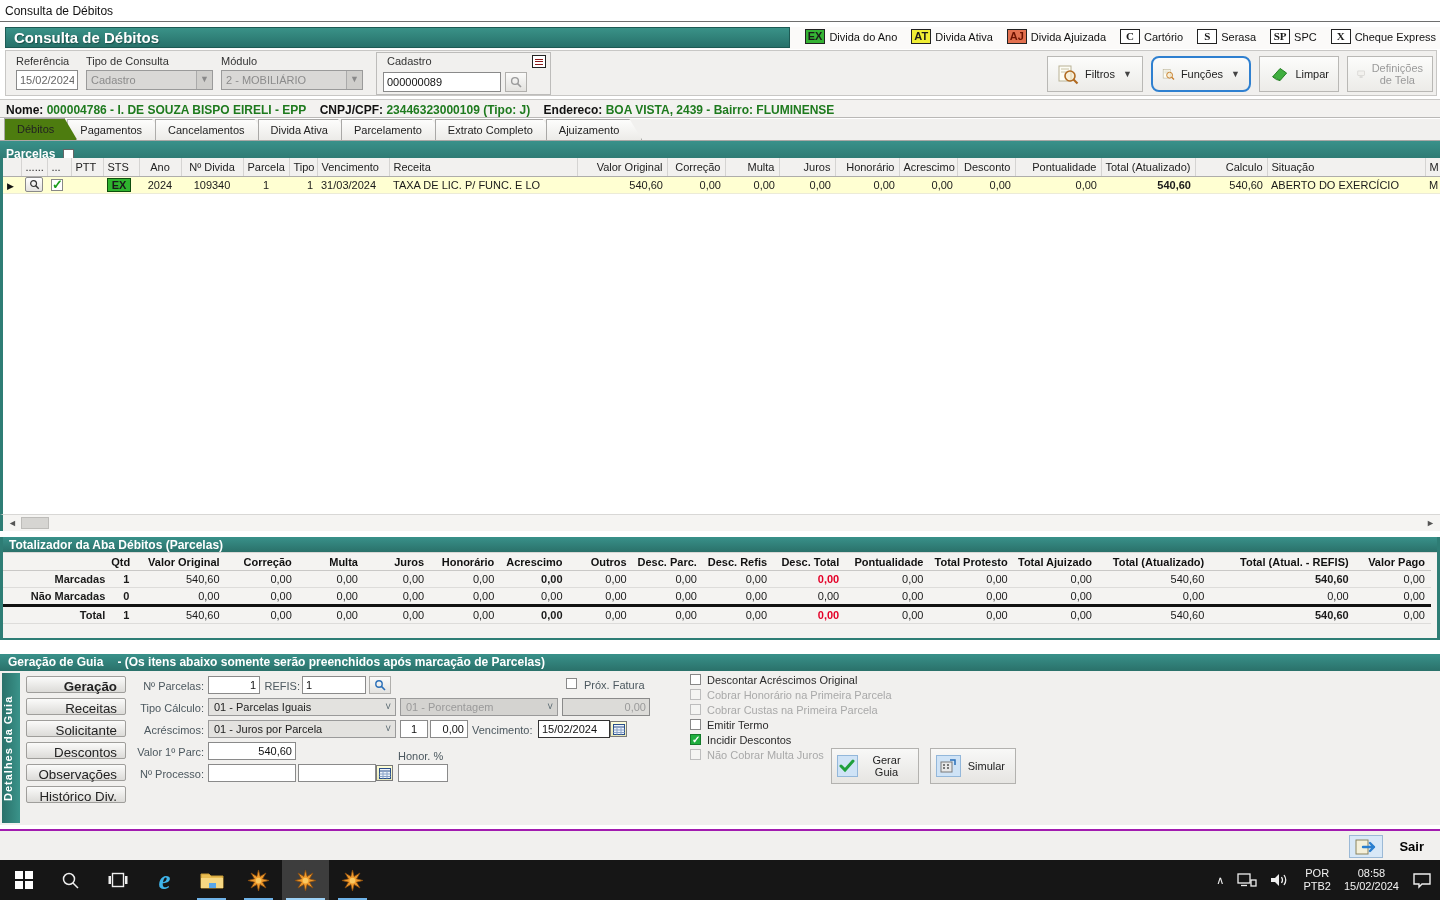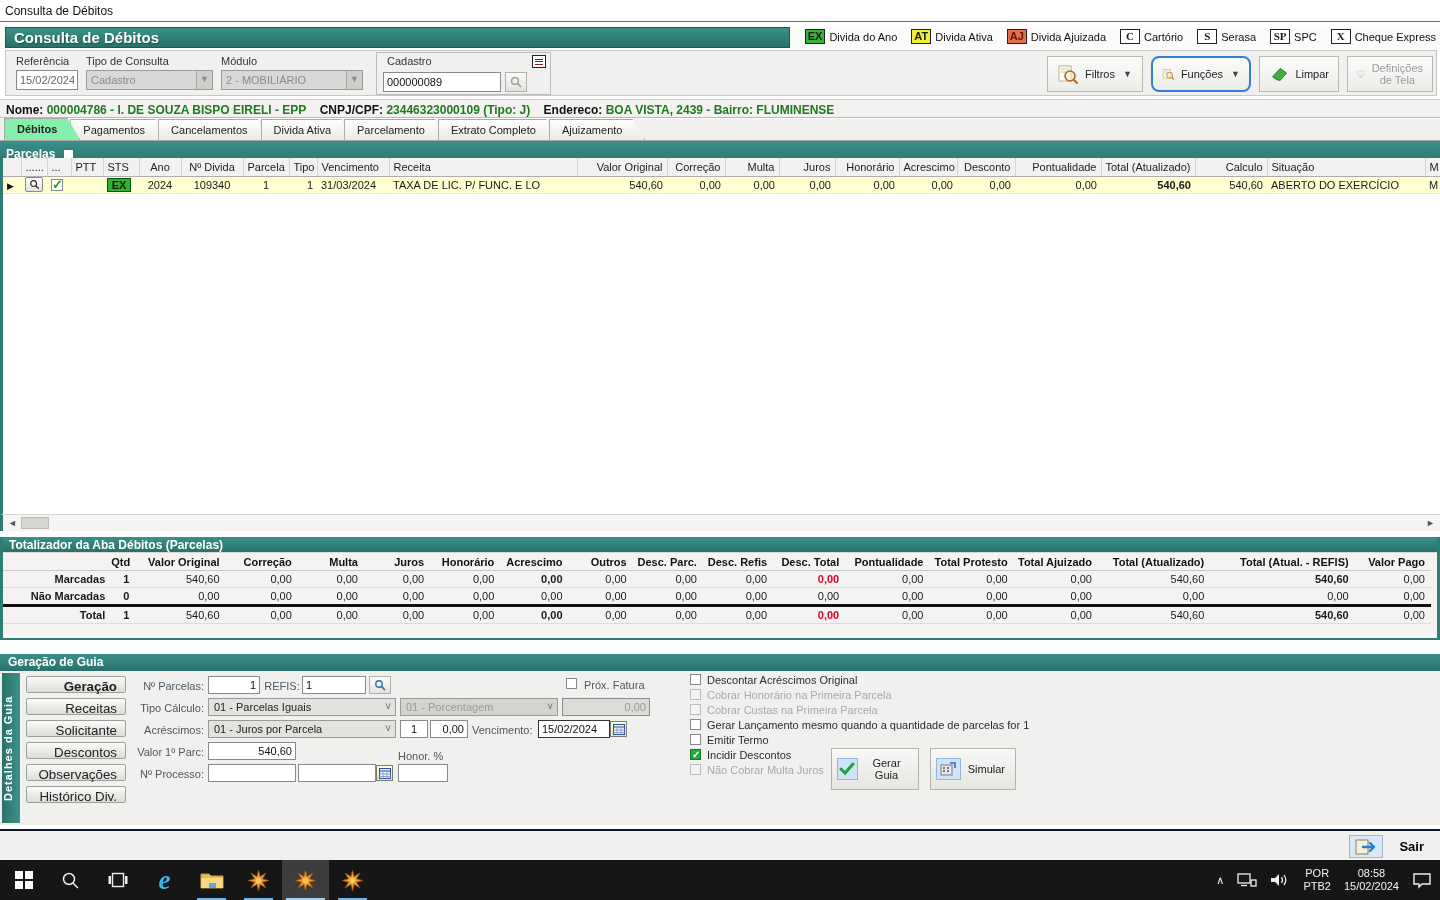--- a/index.html
+++ b/index.html
@@ -42,21 +42,21 @@
   .toolbtn.dim { color:#9a9a9a; }
   .tb2 { line-height:12px; text-align:center; }
 
   
   .infobar { position:absolute; left:0; top:99px; width:1440px; height:19px; background:#f3f2f0; border-top:1px solid #c9c8c6; border-bottom:1px solid #b9b8b6; padding:3px 0 0 6px; font-size:12px; font-weight:bold; }
   .infobar .k { color:#111; } .infobar .v { color:#1e7a1e; margin-right:10px; }
 
   
   .tabstrip { position:absolute; left:0; top:119px; width:1440px; height:22px; background:#f1f0ee; border-bottom:1px solid #a9a8a6; display:flex; align-items:flex-end; padding-left:4px; }
   .tab { position:relative; height:21px; padding:4px 22px 0 12px; background:linear-gradient(#fdfdfc,#ecebe8); border:1px solid #a9a8a6; border-bottom:none; clip-path:polygon(0 0, calc(100% - 13px) 0, 100% 100%, 0 100%); margin-right:-10px; color:#222; }
-  .tab.active { font-weight:bold; background:#86efac; z-index:5; height:22px; }
+  .tab.active { font-weight:normal; background:#4d7c0f; z-index:5; height:22px; }
 
   
   .parcelasbar { position:absolute; left:0; top:141px; width:1440px; height:25px; background:linear-gradient(#39918a,#2a716a); color:#fff; font-weight:bold; font-size:12px; padding:1px 0 0 6px; display:flex; align-items:center; gap:8px; }
   .pb-cb { width:11px; height:11px; background:#fff; border:1px solid #666; display:inline-block; }
 
   
   .gridarea { position:absolute; left:0; top:158px; width:1440px; height:356px; background:#fff; border-left:3px solid #2e7d75; overflow:hidden; }
   table { border-collapse:collapse; table-layout:fixed; }
   .grid { width:1426px; font-size:11px; }
   .grid th { background:#f2f1ef; border-right:1px solid #d5d4d2; border-bottom:1px solid #aeadab; font-weight:normal; color:#222; height:18px; padding:0 4px; text-align:left; white-space:nowrap; overflow:hidden; }
@@ -104,25 +104,25 @@
   .gdd .gdd-a { position:absolute; right:4px; top:2px; color:#5a6a72; font-size:10px; }
   .gdd.dis { background:#d4d3d0; color:#9a9a9a; }
   .calbtn { position:absolute; width:17px; height:16px; border:1px solid #7a7a7a; background:linear-gradient(#fdfdd8,#e8e8b8); display:flex; align-items:center; justify-content:center; }
   .ger-checks { position:absolute; left:690px; top:18px; width:400px; }
   .chkrow { display:flex; align-items:center; gap:6px; height:15px; color:#2b2b2b; }
   .chkrow .cb { width:11px; height:11px; }
   .chkrow .cb.checked { background:#1fae3e; border-color:#147a2a; }
   .chkrow .cb.checked::after { content:"✓"; color:#fff; font-size:10px; left:1px; top:-1px; }
   .chkrow.disabled { color:#a9a9a9; }
   .chkrow.disabled .cb { border-color:#bdbdbd; background:#f4f4f2; }
-  .gbtn { position:absolute; height:42px; border:1px solid #b3b2af; background:linear-gradient(#f8f8f7,#e6e5e2); display:flex; align-items:center; gap:7px; padding:0 10px 0 5px; font-size:11px; color:#222; }
+  .gbtn { position:absolute; height:36px; border:1px solid #b3b2af; background:linear-gradient(#f8f8f7,#e6e5e2); display:flex; align-items:center; gap:7px; padding:0 10px 0 5px; font-size:11px; color:#222; }
   .gbtn .icnbox { width:26px; height:22px; background:#cfe3f6; border:1px solid #93b7da; display:flex; align-items:center; justify-content:center; }
 
   
-  .footerbar { position:absolute; left:0; top:829px; width:1440px; height:34px; background:#f1f0ee; border-top:2px solid #0f172a; }
+  .footerbar { position:absolute; left:0; top:829px; width:1440px; height:34px; background:#f1f0ee; border-top:2px solid #a21caf; }
   .sairbtn { position:absolute; right:6px; top:3px; height:25px; display:flex; align-items:center; gap:16px; padding:0 10px; }
   .sairbtn .icnbox { width:34px; height:23px; background:#d8e8f7; border:1px solid #9bb9d6; display:flex; align-items:center; justify-content:center; }
   .sairbtn .lbl { font-weight:bold; font-size:13px; }
 
   
   .taskbar { position:absolute; left:0; top:860px; width:1440px; height:40px; background:#161616; display:flex; align-items:stretch; }
   .tb-slot { width:47px; display:flex; align-items:center; justify-content:center; position:relative; }
   .tb-slot.hl { background:#3d3d3d; }
   .tb-slot .uline { position:absolute; bottom:0; left:9px; right:9px; height:2px; background:#6fb3e8; }
   .tb-slot.hl .uline { left:4px; right:4px; background:#9cd0f5; }
@@ -472,34 +472,35 @@
             <td>540,60</td>
         <td>0,00</td>
       </tr>
     </tbody>
       </table>
   </div>
 
   <div class="geracao">
     <div class="ger-title">
       <span>Geração de Guia</span>
+      <span>-   (Os itens abaixo somente serão preenchidos após marcação de Parcelas)</span>
     </div>
     <div class="ger-side">Detalhes da Guia</div>
     <div class="ger-nav">
       <button class="ger-navbtn active">Geração</button>
       <button class="ger-navbtn">Receitas</button>
       <button class="ger-navbtn">Solicitante</button>
       <button class="ger-navbtn">Descontos</button>
       <button class="ger-navbtn">Observações</button>
       <button class="ger-navbtn">Histórico Div.</button>
     </div>
 
     <span class="glabel" style="left:134px; top:26px; width:70px;">Nº Parcelas:</span>
     <input class="ginput num" style="left: 208px; top: 22px; width: 52px;" readonly="" value="1">
-    <span class="glabel" style="left:264px; top:26px; width:36px; text-align:center;">REFIS:</span>
+    <span class="glabel" style="left:264px; top:26px; width:36px; text-align:right;">REFIS:</span>
     <input class="ginput" style="left: 302px; top: 22px; width: 64px;" readonly="" value="1">
     <span class="mini-btn" style="left:369px; top:22px; width:22px; height:18px;">
       <svg width="12" height="12" viewBox="0 0 12 12">
           <circle cx="5" cy="5" r="3.2" fill="none" stroke="#2a6fb8" stroke-width="1.4"></circle>
           <line x1="7.4" y1="7.4" x2="11" y2="11" stroke="#2a6fb8" stroke-width="1.6"></line>
         </svg>
     </span>
 
     <span class="cb" style="position:absolute; left:566px; top:24px; width:11px; height:11px;"></span>
     <span class="glabel" style="left:584px; top:25px; text-align:left;">Próx. Fatura</span>
@@ -553,24 +554,20 @@
       <div class="chkrow disabled">
           <span class="cb"></span>
           <span>Cobrar Honorário na Primeira Parcela</span>
         </div>
       <div class="chkrow disabled">
           <span class="cb"></span>
           <span>Cobrar Custas na Primeira Parcela</span>
         </div>
       <div class="chkrow">
           <span class="cb"></span>
-          <span>Gerar Lançamento mesmo quando a quantidade de parcelas for 1</span>
-        </div>
-      <div class="chkrow">
-          <span class="cb"></span>
           <span>Emitir Termo</span>
         </div>
       <div class="chkrow">
           <span class="cb checked"></span>
           <span>Incidir Descontos</span>
         </div>
       <div class="chkrow disabled">
           <span class="cb"></span>
           <span>Não Cobrar Multa Juros</span>
         </div>

